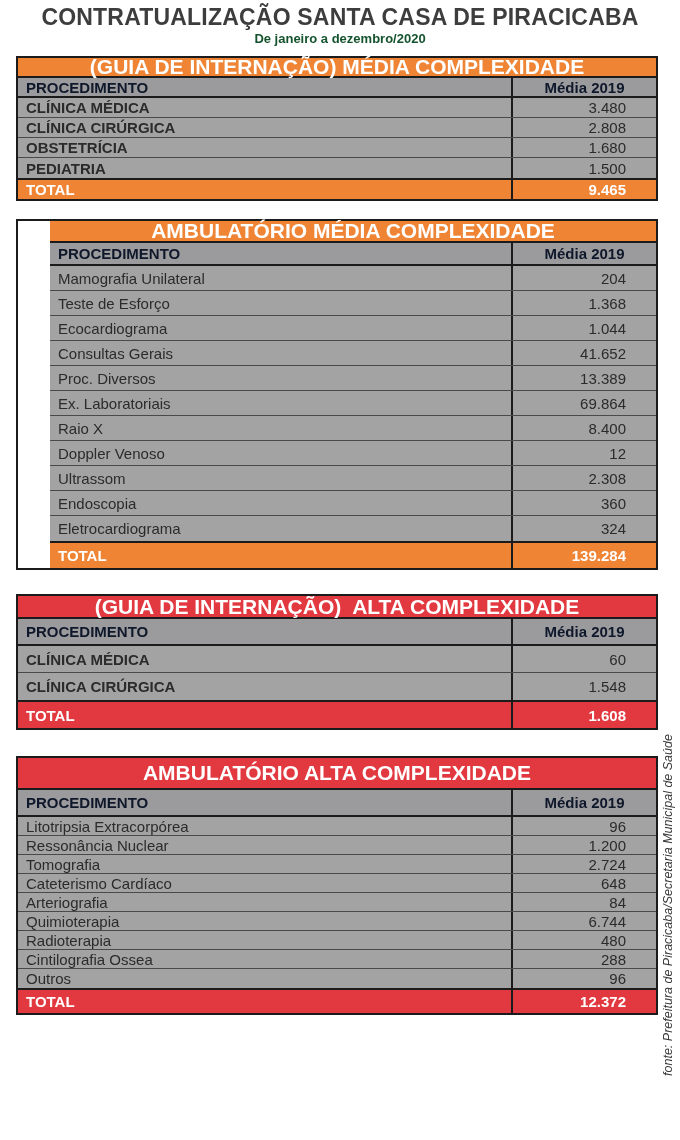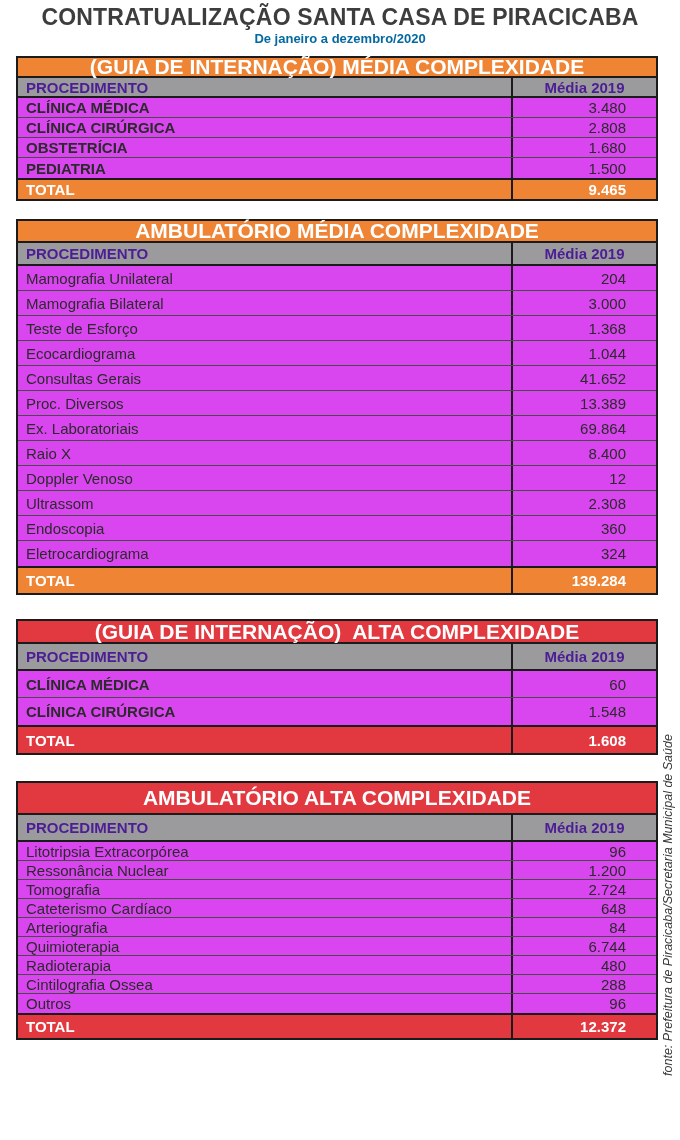--- a/index.html
+++ b/index.html
@@ -7,43 +7,43 @@
   body {
     width:680px; height:1140px; overflow:hidden; position:relative;
     font-family:"Liberation Sans","DejaVu Sans",sans-serif;
     color:#2b2b2b;
   }
   .page-title {
     margin-top:4px; text-align:center;
     font-size:23px; font-weight:bold; letter-spacing:0.2px; color:#3d3d3d;
   }
   .page-subtitle {
-    text-align:center; font-size:13px; font-weight:bold; color:#0369a1;
+    text-align:center; font-size:13px; font-weight:bold; color:#14532d;
   }
   .tbl {
     margin-left:16px; width:642px;
     border:2px solid #1b1b1b; background:#fff;
   }
   .t1 { margin-top:10px; }
-  .t2 { margin-top:18px; }
+  .t2 { margin-top:18px;padding-left:32px; }
   .t3 { margin-top:24px; }
   .t4 { margin-top:26px; }
   .tbl-title {
     display:flex; align-items:center; justify-content:center;
     color:#fff; font-weight:bold; font-size:21px;
     border-bottom:2px solid #1b1b1b;
   }
   .theme-orange .tbl-title, .theme-orange .tbl-total { background:#EF8435; }
   .theme-red    .tbl-title, .theme-red    .tbl-total { background:#E2383F; }
   .tbl-head {
-    display:flex; background:#9B9B9D; color:#4c1d95; font-weight:bold; font-size:15px;
+    display:flex; background:#9B9B9D; color:#0f172a; font-weight:bold; font-size:15px;
     border-bottom:2px solid #1b1b1b;
     justify-content:space-between;
   }
-  .row { display:flex; border-bottom:1px solid #4a4a4a; background:#d946ef; font-size:15px; }
+  .row { display:flex; border-bottom:1px solid #4a4a4a; background:#a3a3a3; font-size:15px; }
   .tbl-body .row:last-child { border-bottom:none;justify-content:space-between; }
   .tbl-total {
     display:flex; color:#fff; font-weight:bold; font-size:15px;
     border-top:2px solid #1b1b1b;
   }
   .c1 { flex:1; display:flex; align-items:center; padding-left:8px; }
   .c2 {
     width:145px; display:flex; align-items:center; justify-content:flex-end;
     padding-right:30px; border-left:2px solid #1b1b1b;
   }
@@ -101,24 +101,20 @@
   <div class="tbl-head">
     <div class="c1">PROCEDIMENTO</div>
     <div class="c2">Média 2019</div>
   </div>
   <div class="tbl-body">
       <div class="row">
         <div class="c1">Mamografia Unilateral</div>
         <div class="c2">204</div>
       </div>
       <div class="row">
-        <div class="c1">Mamografia Bilateral</div>
-        <div class="c2">3.000</div>
-      </div>
-      <div class="row">
         <div class="c1">Teste de Esforço</div>
         <div class="c2">1.368</div>
       </div>
       <div class="row">
         <div class="c1">Ecocardiograma</div>
         <div class="c2">1.044</div>
       </div>
       <div class="row">
         <div class="c1">Consultas Gerais</div>
         <div class="c2">41.652</div>

